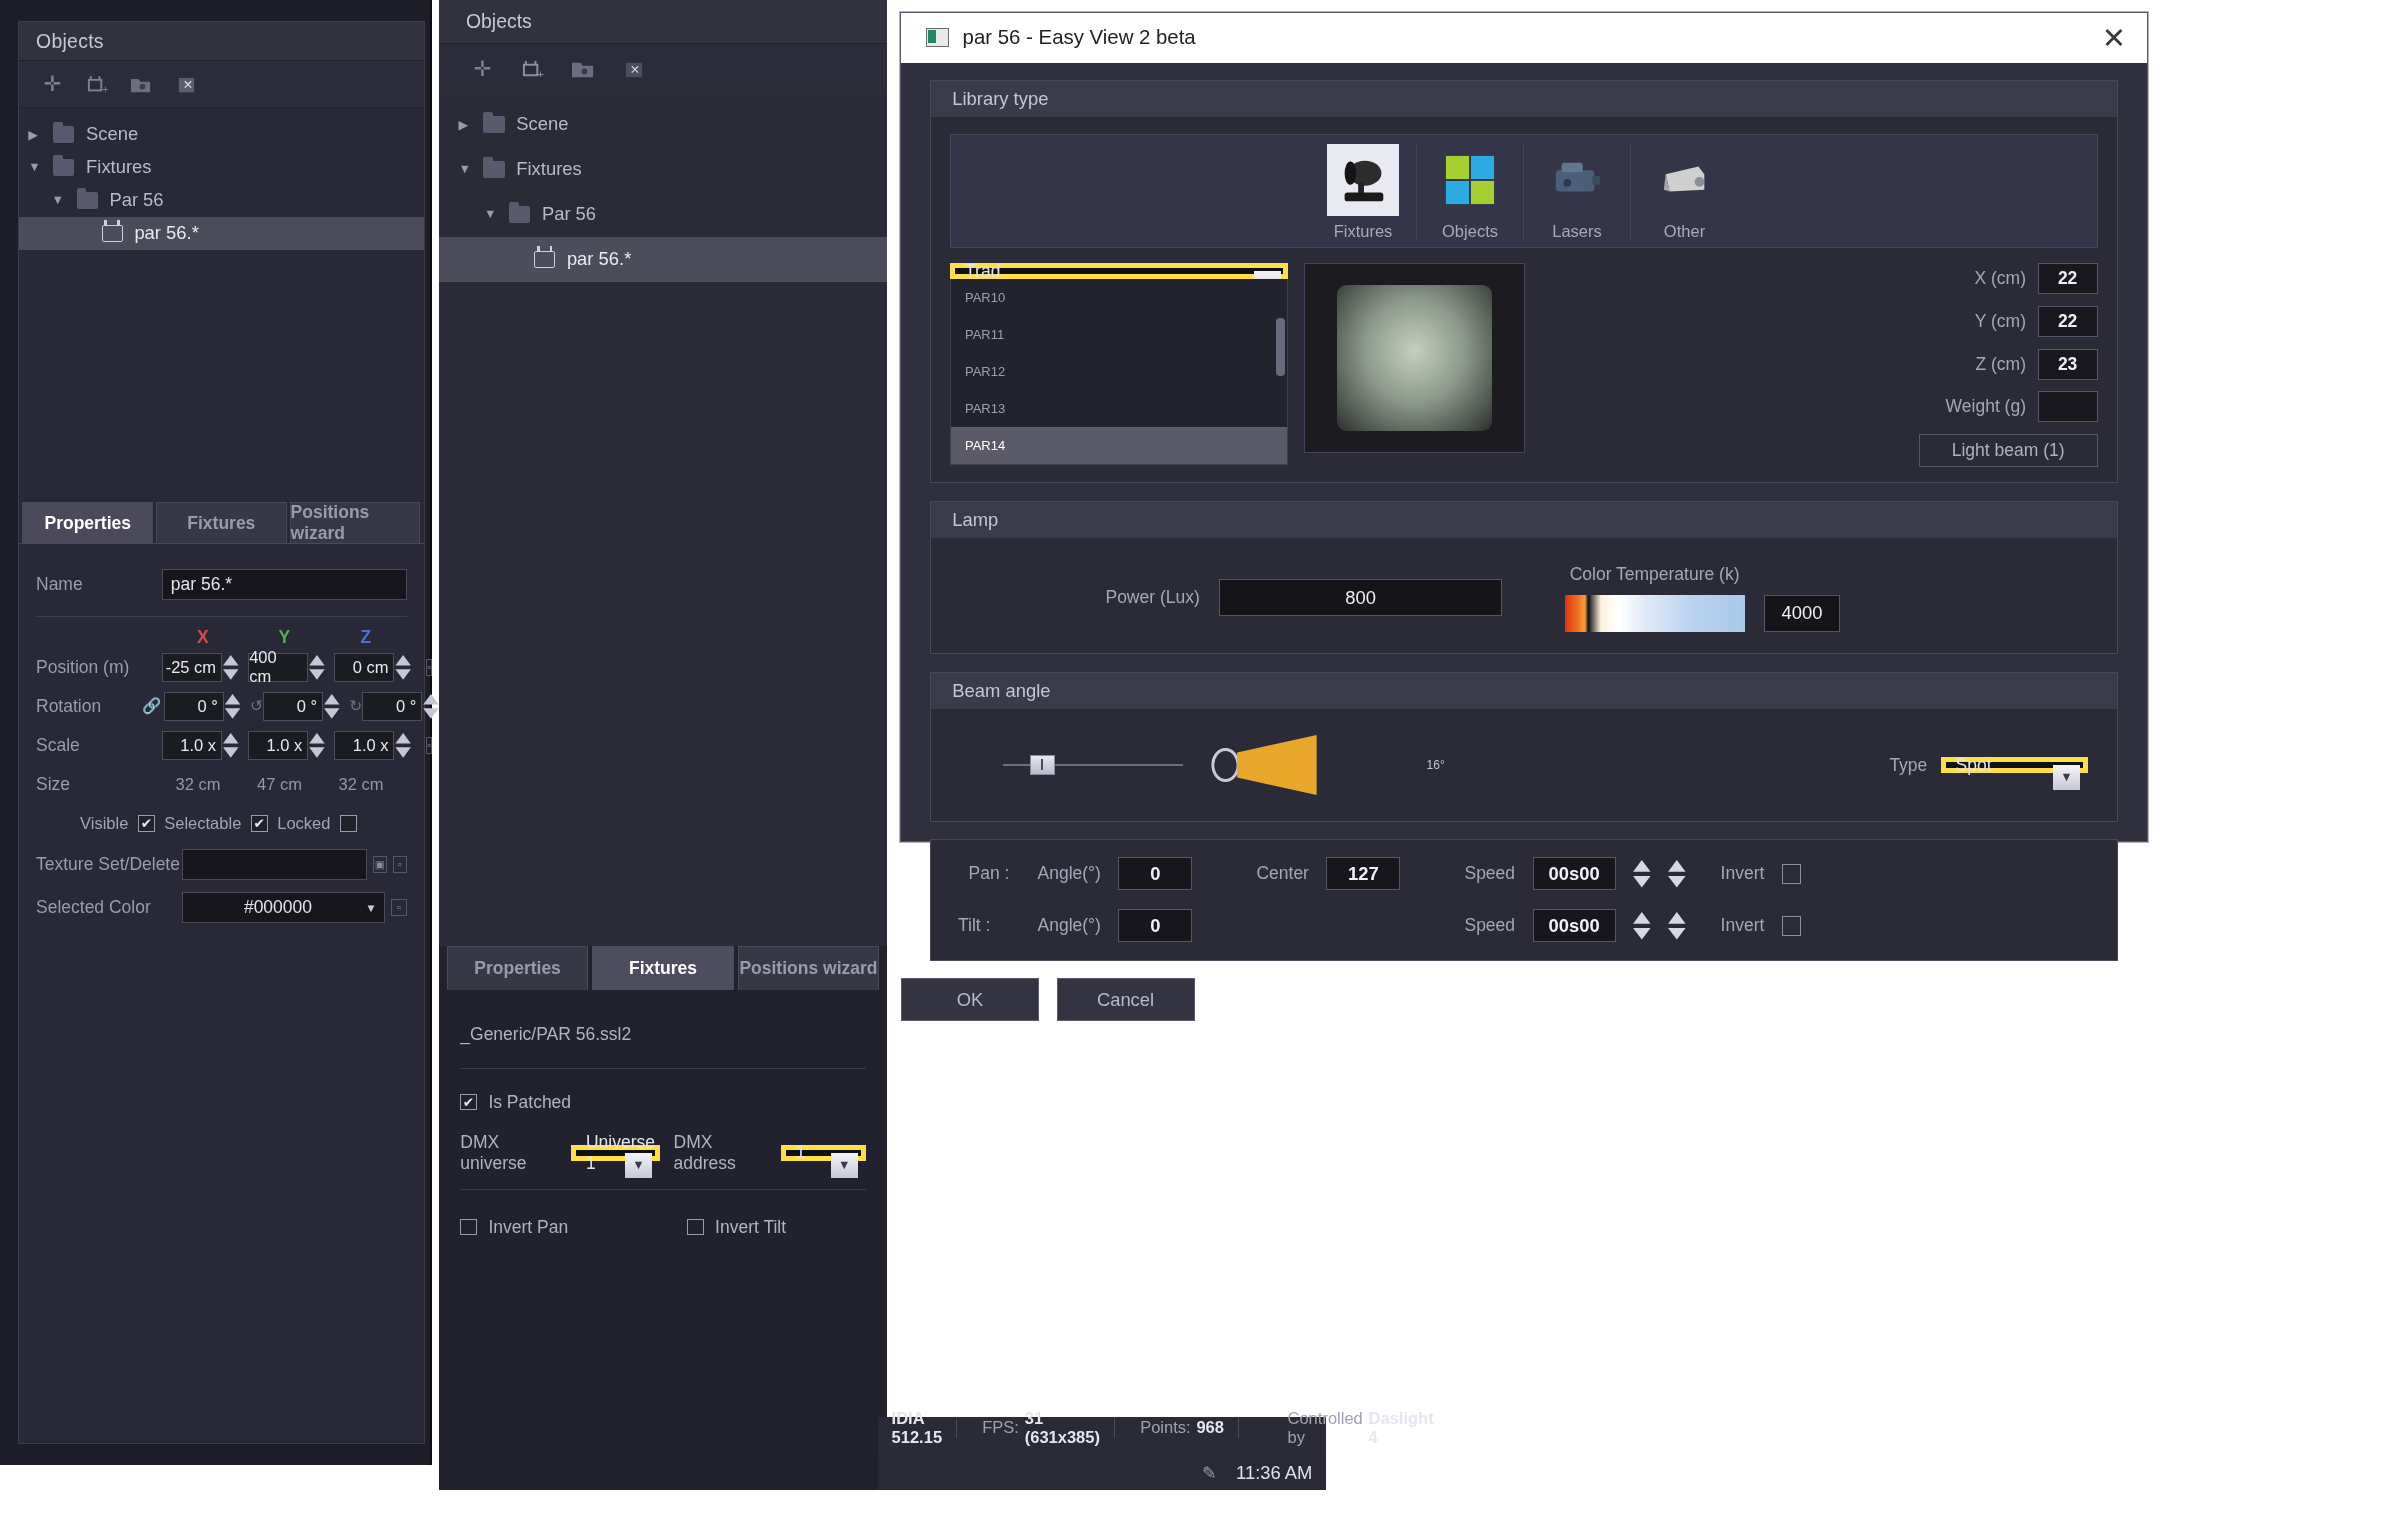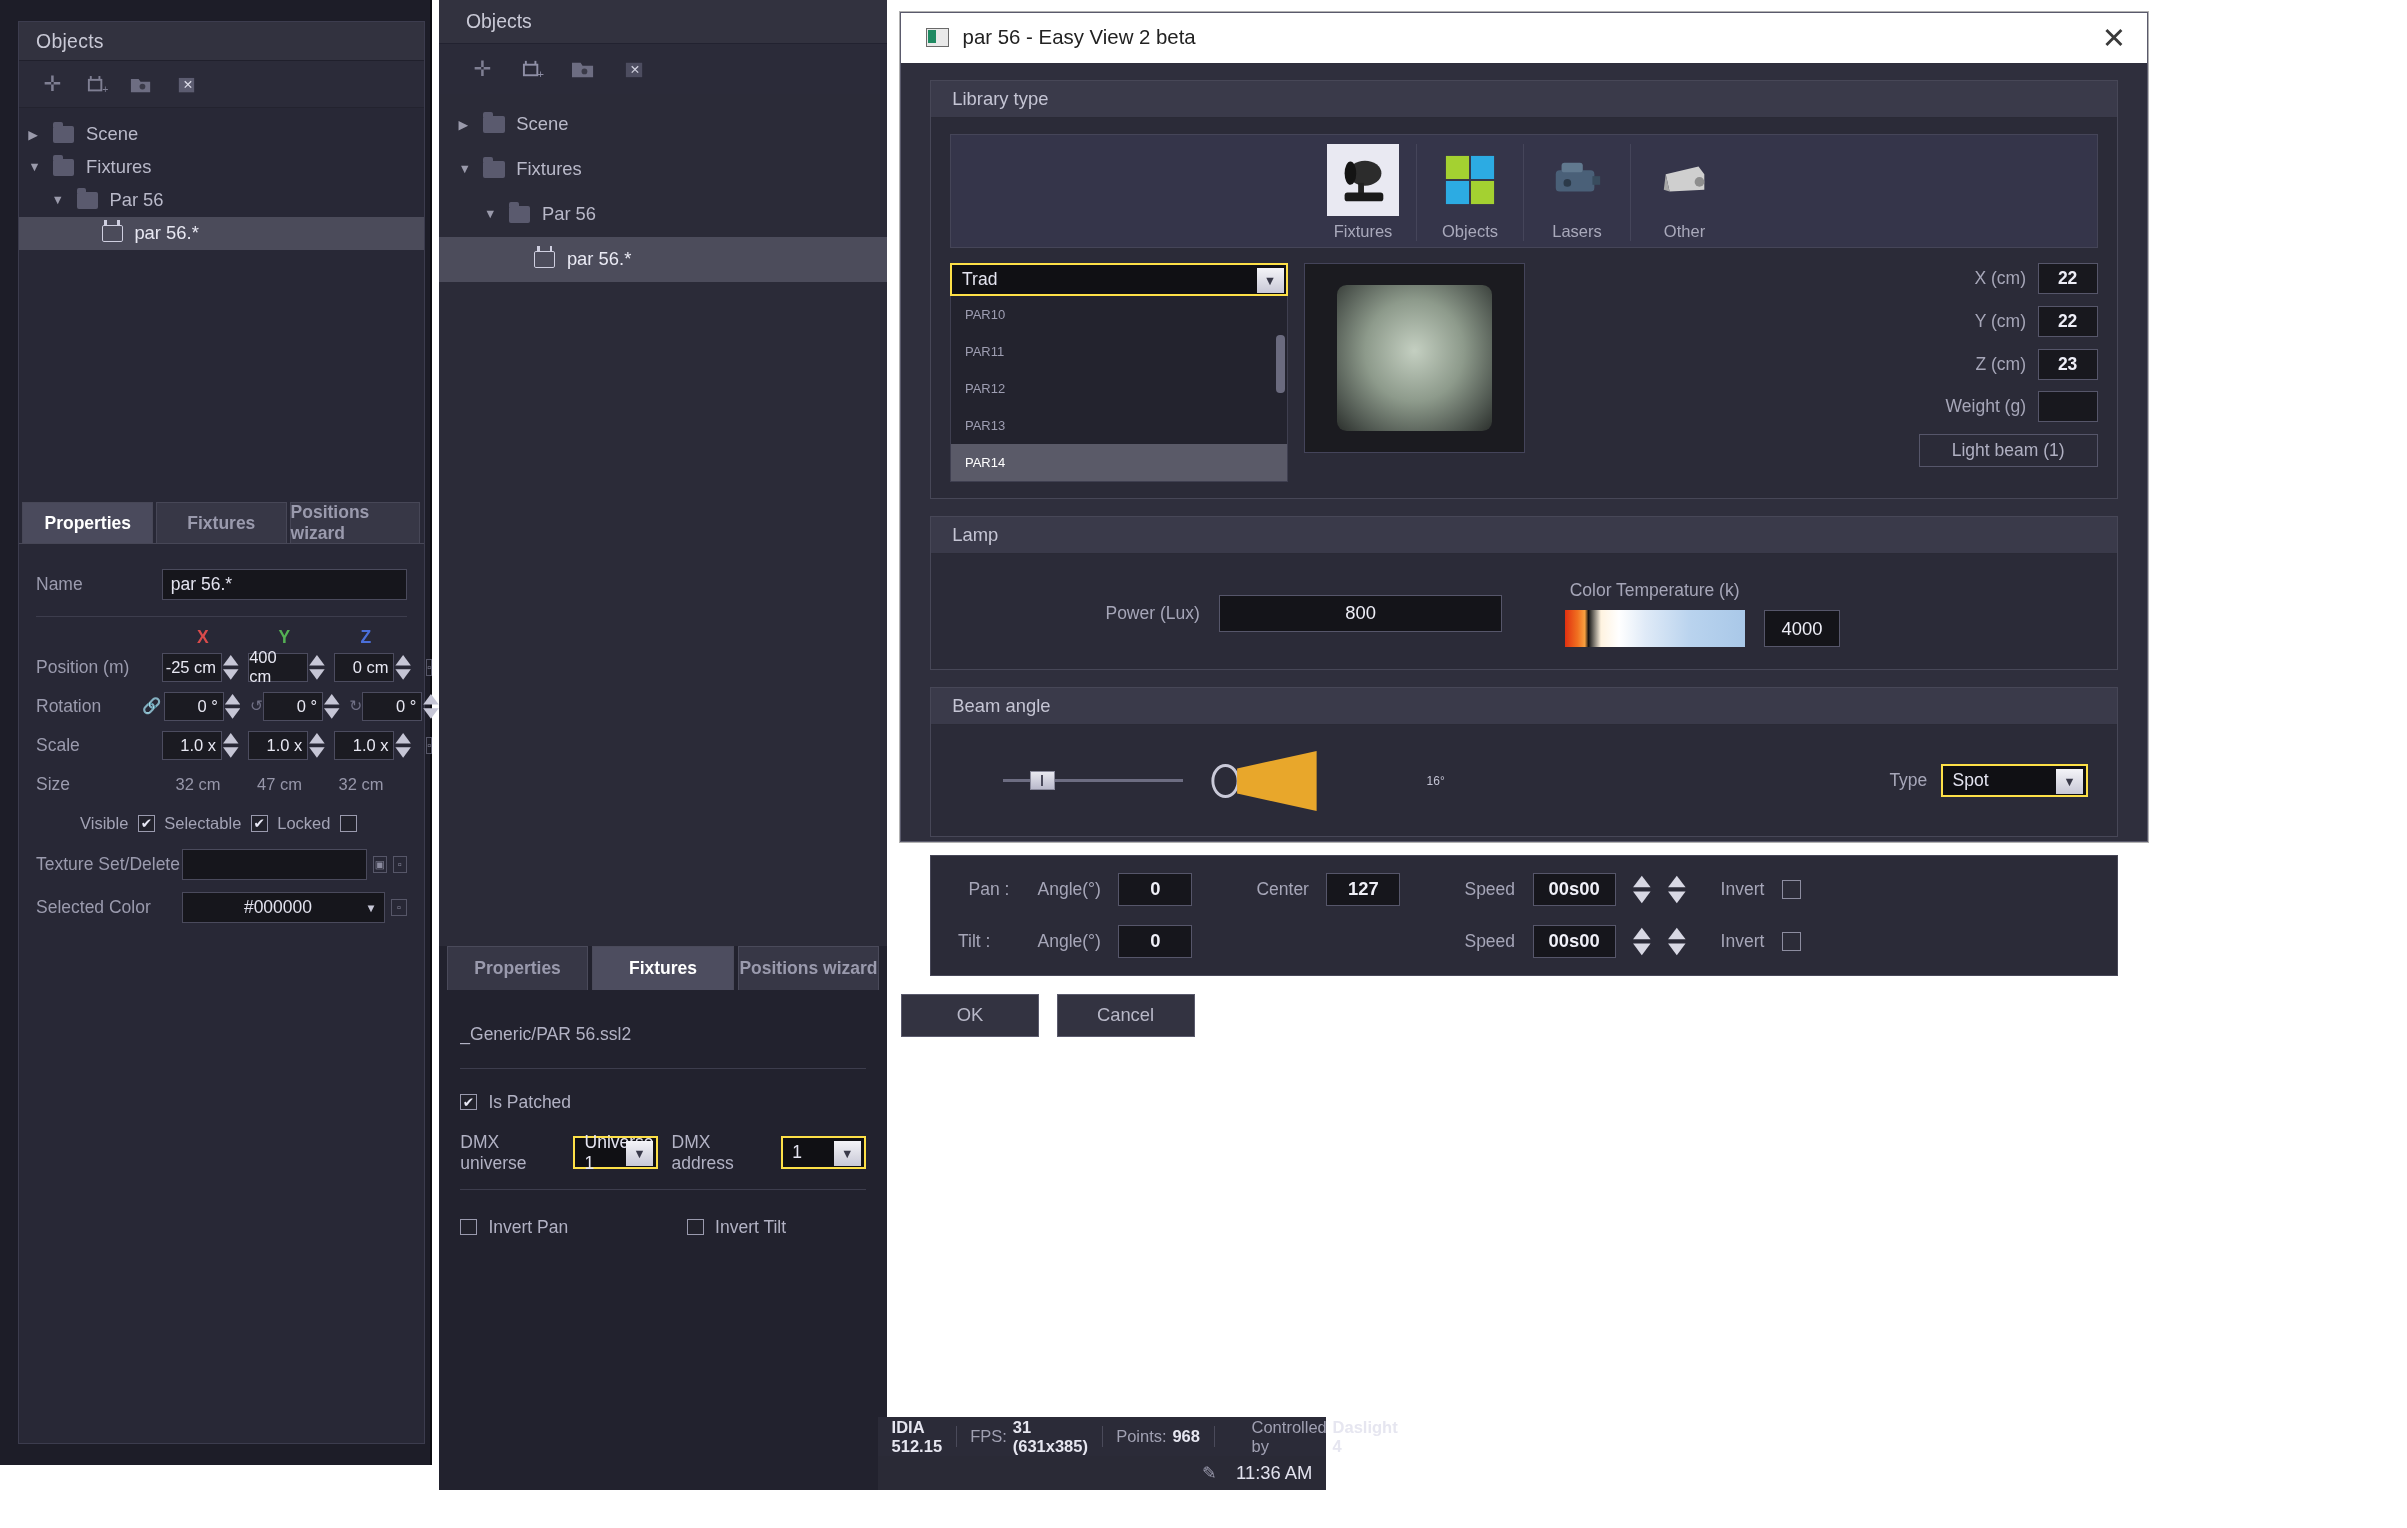--- a/index.html
+++ b/index.html
@@ -123,22 +123,22 @@
   .mtabs { display:flex; gap:3.9px; padding: 0 7.8px; background:#22222e; }
   .mtab {
     flex:1; height:44px; display:flex; align-items:center; justify-content:center;
     background:#373746; color:#9a9aad; font-size:17.5px; font-weight:bold;
     border:1px solid #4a4a5a; border-bottom:none;
   }
   .mtab.active { background:#4d4d5f; color:#ffffff; }
   .mbody { padding: 21.3px 21.3px 0 21.3px; color:#b2b2c4; font-size:17.5px; }
   .statusbar {
     position:absolute; left:439px; bottom: 34px; width: 448px; height: 39px;
-    background:#2b2b38; display:flex; align-items:center; color:#a0a0b2; font-size:16.5px;
-    gap: 0;
+    background:#2b2b38; display:flex; color:#a0a0b2; font-size:16.5px;
+    gap: 12px;
   }
   .st-seg { padding: 0 13.6px; border-right:1px solid #4a4a5a; height:21.3px; display:flex; align-items:center; }
   .st-seg:last-child { border-right:none;padding-left:37px; }
   .st-val { color:#e6e6f0; font-weight:bold; margin-left:5.8px; }
   .taskbar {
     position:absolute; left:439px; bottom:0; width:448px; height:34px;
     background:#2a2a36; display:flex; align-items:center; justify-content:flex-end;
     padding-right:13.6px; color:#e2e2ee; font-size:18.4px; gap: 19.4px;
   }
 
@@ -167,21 +167,21 @@
             border:1px solid #454558; }
   .libitem { width:107px; display:flex; flex-direction:column; align-items:center; gap:5.8px;
              border-right:1px solid #45455a; }
   .libitem:last-child{border-right:none;}
   .libitem .thumb { width:72px; height:72px; display:flex; align-items:center; justify-content:center; }
   .libitem.sel .thumb { background:#e9e9f2; }
   .libitem span { color:#a9a9bb; font-size:16.5px; }
 
   .rowflex { display:flex; margin-top: 15.5px; gap: 15.5px; }
   .combo {
-    background:#101014; border:2px solid #fde047; height:33px; display:flex; align-items:center;
+    background:#101014; border:5px solid #fde047; height:16px; display:flex; align-items:center;
     color:#e4e4f0; font-size:17.5px; padding-left:9.7px; position:relative;
   }
   .combo .arrow {
     position:absolute; right:2.9px; top:2.9px; width:27px; height:25px;
     background: linear-gradient(#f4f4f8,#c8c8d6);
     display:flex; align-items:center; justify-content:center; color:#3a3a4a; font-size:12.6px;
   }
   .listbox { background:#23232e; border:1px solid #3f3f50; border-top:none; position:relative; }
   .listitem { height:37px; display:flex; align-items:center; padding-left:13.6px; color:#9e9eb2; font-size:13px; }
   .listitem.sel { background:#5a5a68; color:#ffffff; }

